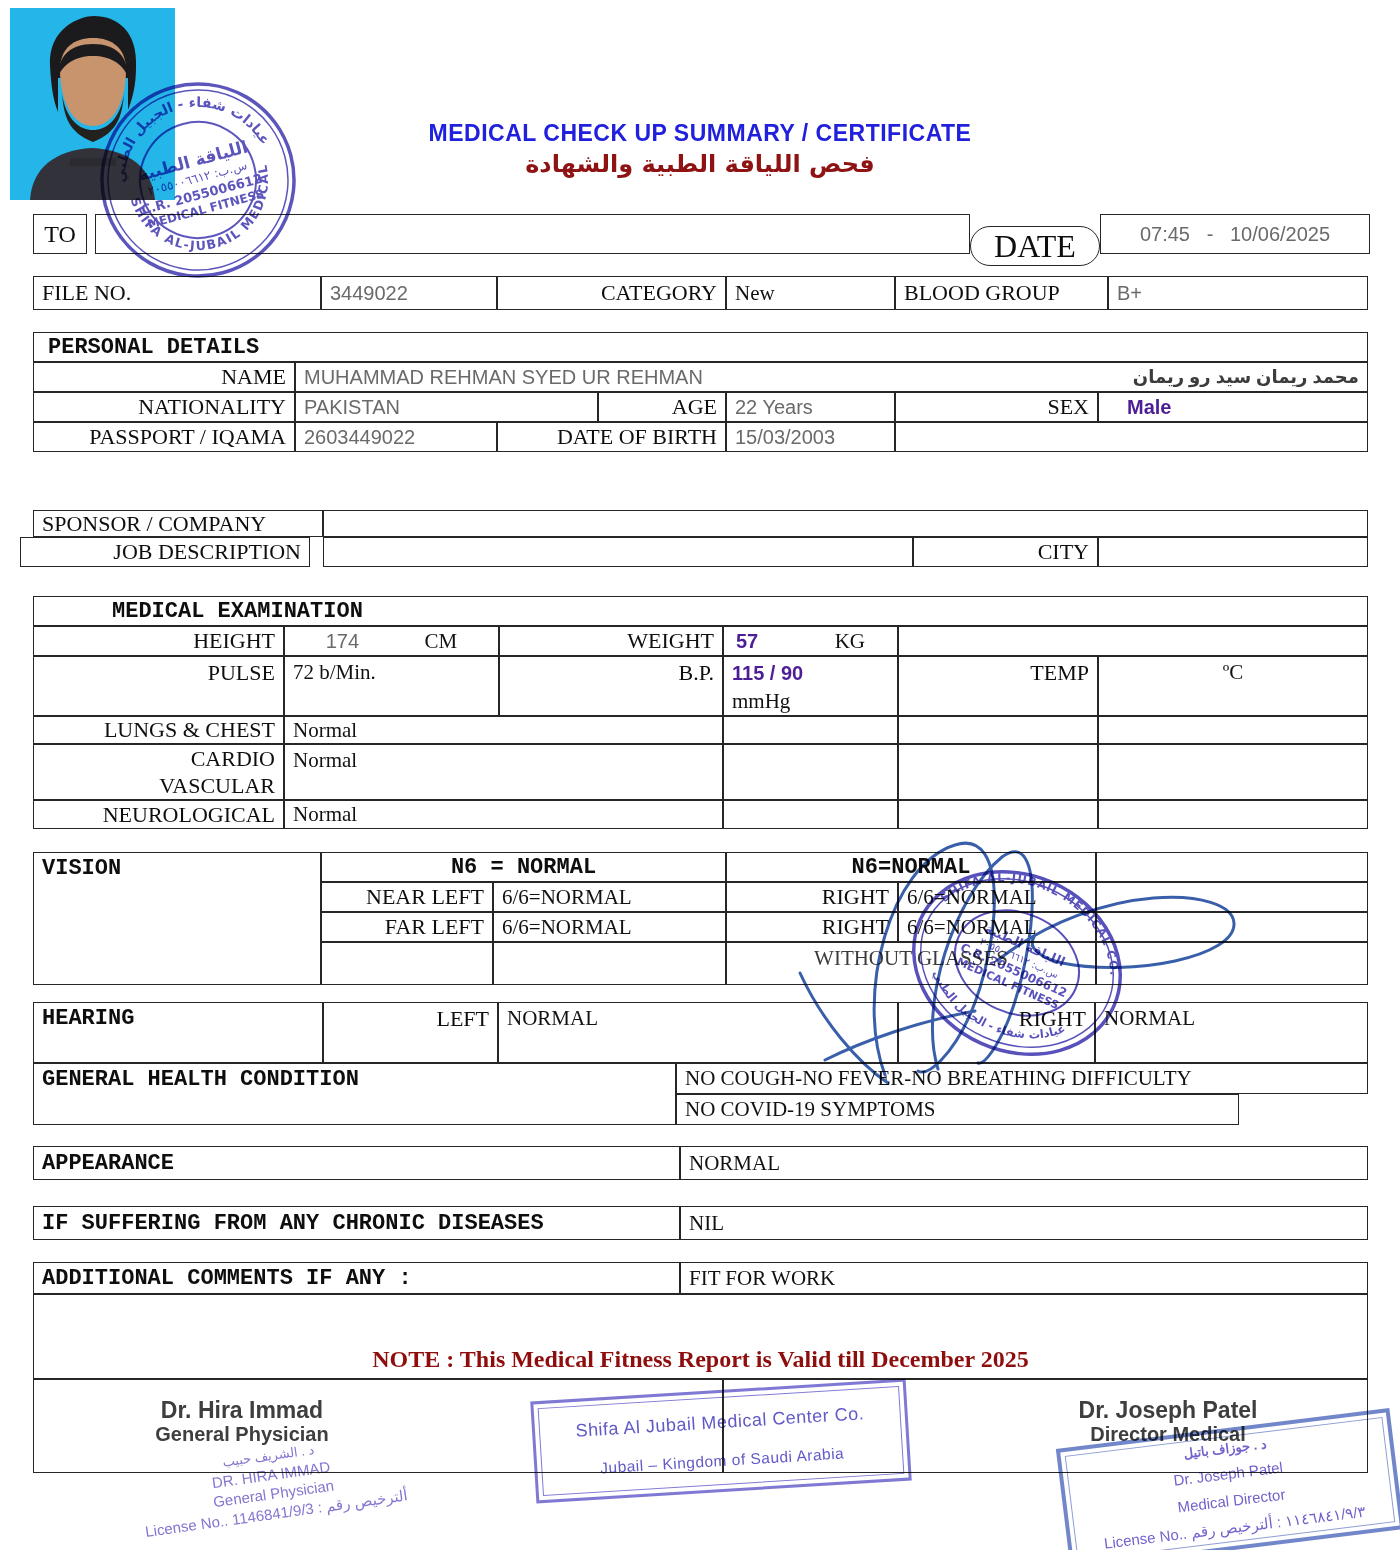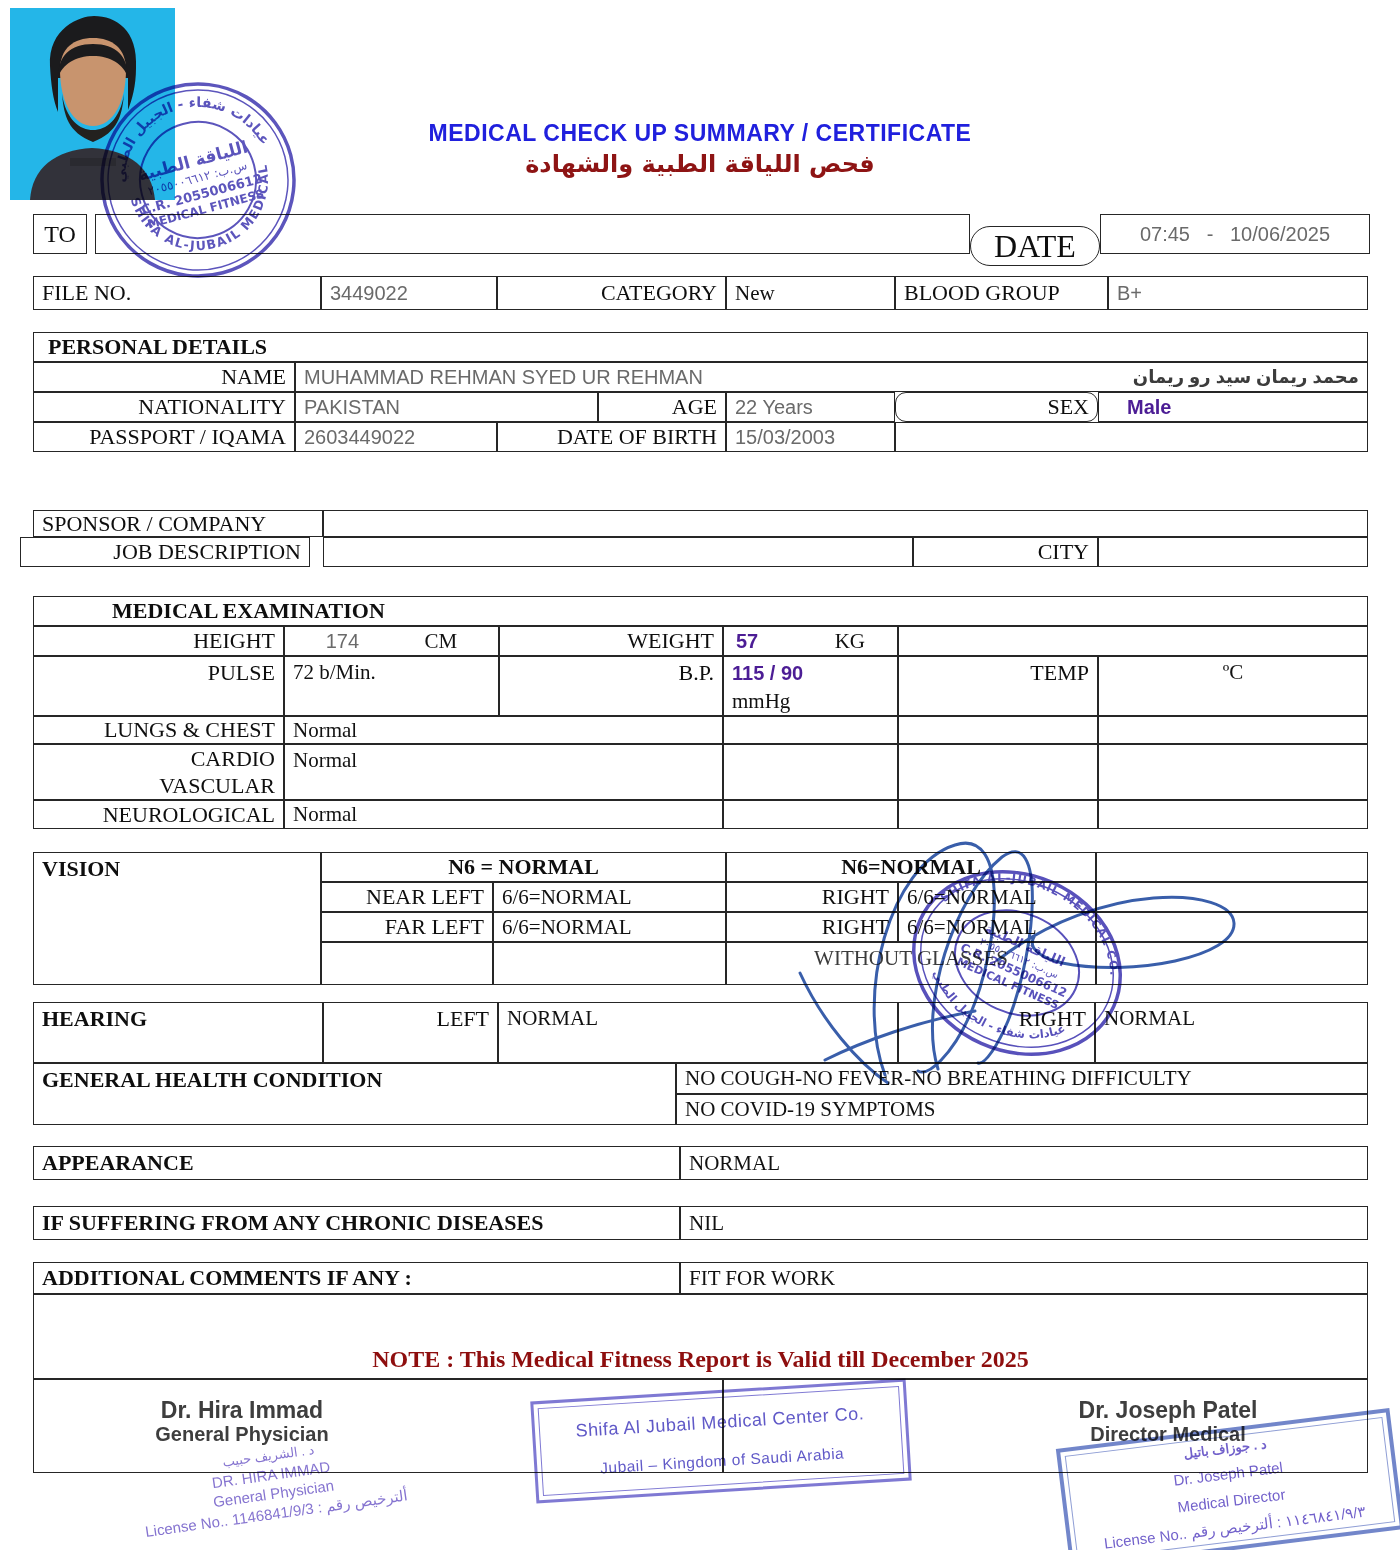--- a/index.html
+++ b/index.html
@@ -8,21 +8,21 @@
 
   .cell { position:absolute; border:1.6px solid #262626; box-sizing:border-box;
           display:flex; align-items:center; padding:0 8px; overflow:visible; white-space:nowrap; }
   .top  { align-items:flex-start; padding-top:3px; }
   .ctr  { justify-content:center; }
   .rt   { justify-content:flex-end; }
   .col  { flex-direction:column; align-items:flex-start; justify-content:flex-start; }
   .pre  { white-space:pre; }
 
   .lbl  { font-family:"Liberation Serif", serif; font-size:22px; color:#0e0e0e; }
-  .b    { font-weight:bold; }
+  .b    { font-weight:bold;font-family:Liberation Mono, monospace; }
   .val  { font-family:"Liberation Sans","DejaVu Sans",sans-serif; font-size:20px; color:#6a6a6a; }
   .valb { font-family:"Liberation Sans","DejaVu Sans",sans-serif; font-size:20px; color:#4c1d95; font-weight:bold; }
   .sval { font-family:"Liberation Serif", serif; font-size:21px; color:#111; }
 
   .title-en { position:absolute; left:0; right:0; top:120px; text-align:center;
               font-family:"Liberation Sans",sans-serif; font-weight:bold; font-size:23px;
               color:#2020dd; letter-spacing:.5px; }
   .title-ar { position:absolute; left:0; right:0; top:150px; text-align:center;
               font-family:"DejaVu Sans",sans-serif; font-weight:bold; font-size:24px; color:#8e1414; }
 
@@ -86,21 +86,21 @@
   <div class="cell lbl b" style="left:33px;top:332px;width:1335px;height:30px;padding-left:14px;">PERSONAL DETAILS</div>
   <div class="cell lbl rt" style="left:33px;top:362px;width:262px;height:30px;">NAME</div>
   <div class="cell" style="left:295px;top:362px;width:1073px;height:30px;justify-content:space-between;">
     <span class="val">MUHAMMAD REHMAN SYED UR REHMAN</span>
     <span class="valb" style="font-size:18px;color:#3c3c3c;">محمد ريمان سيد رو ريمان</span>
   </div>
   <div class="cell lbl rt" style="left:33px;top:392px;width:262px;height:30px;">NATIONALITY</div>
   <div class="cell val" style="left:295px;top:392px;width:303px;height:30px;">PAKISTAN</div>
   <div class="cell lbl rt" style="left:598px;top:392px;width:128px;height:30px;">AGE</div>
   <div class="cell val" style="left:726px;top:392px;width:169px;height:30px;">22 Years</div>
-  <div class="cell lbl rt" style="left:895px;top:392px;width:203px;height:30px;border-radius:11px;">SEX</div>
+  <div class="cell lbl rt" style="left:895px;top:392px;width:203px;height:30px;">SEX</div>
   <div class="cell valb" style="left:1098px;top:392px;width:270px;height:30px;padding-left:28px;">Male</div>
   <div class="cell lbl rt" style="left:33px;top:422px;width:262px;height:30px;">PASSPORT / IQAMA</div>
   <div class="cell val" style="left:295px;top:422px;width:202px;height:30px;">2603449022</div>
   <div class="cell lbl rt" style="left:497px;top:422px;width:229px;height:30px;">DATE OF BIRTH</div>
   <div class="cell val" style="left:726px;top:422px;width:169px;height:30px;">15/03/2003</div>
   <div class="cell" style="left:895px;top:422px;width:473px;height:30px;"></div>
 
   <div class="cell lbl" style="left:33px;top:510px;width:290px;height:27px;">SPONSOR / COMPANY</div>
   <div class="cell" style="left:323px;top:510px;width:1045px;height:27px;"></div>
   <div class="cell lbl rt" style="left:20px;top:537px;width:290px;height:30px;">JOB DESCRIPTION</div>
@@ -172,21 +172,21 @@
   <div class="cell" style="left:1096px;top:942px;width:272px;height:43px;"></div>
 
   <div class="cell lbl rt top" style="left:323px;top:1002px;width:175px;height:61px;">LEFT</div>
   <div class="cell lbl b top" style="left:33px;top:1002px;width:290px;height:61px;">HEARING</div>
   <div class="cell sval top" style="left:498px;top:1002px;width:400px;height:61px;">NORMAL</div>
   <div class="cell lbl rt top" style="left:898px;top:1002px;width:197px;height:61px;">RIGHT</div>
   <div class="cell sval top" style="left:1095px;top:1002px;width:273px;height:61px;">NORMAL</div>
 
   <div class="cell lbl b top" style="left:33px;top:1063px;width:643px;height:62px;">GENERAL HEALTH CONDITION</div>
   <div class="cell sval" style="left:676px;top:1063px;width:692px;height:31px;">NO COUGH-NO FEVER-NO BREATHING DIFFICULTY</div>
-  <div class="cell sval" style="left:676px;top:1094px;width:692px;height:31px;">NO COVID-19 SYMPTOMS</div>
+  <div class="cell sval" style="left:676px;top:1094px;width:563px;height:31px;">NO COVID-19 SYMPTOMS</div>
 
   <div class="cell lbl b" style="left:33px;top:1146px;width:647px;height:34px;">APPEARANCE</div>
   <div class="cell sval" style="left:680px;top:1146px;width:688px;height:34px;">NORMAL</div>
 
   <div class="cell lbl b" style="left:33px;top:1206px;width:647px;height:34px;">IF SUFFERING FROM ANY CHRONIC DISEASES</div>
   <div class="cell sval" style="left:680px;top:1206px;width:688px;height:34px;">NIL</div>
 
   <div class="cell lbl b" style="left:33px;top:1262px;width:647px;height:32px;">ADDITIONAL COMMENTS IF ANY :</div>
   <div class="cell sval" style="left:680px;top:1262px;width:688px;height:32px;">FIT FOR WORK</div>
   <div class="note-box">

